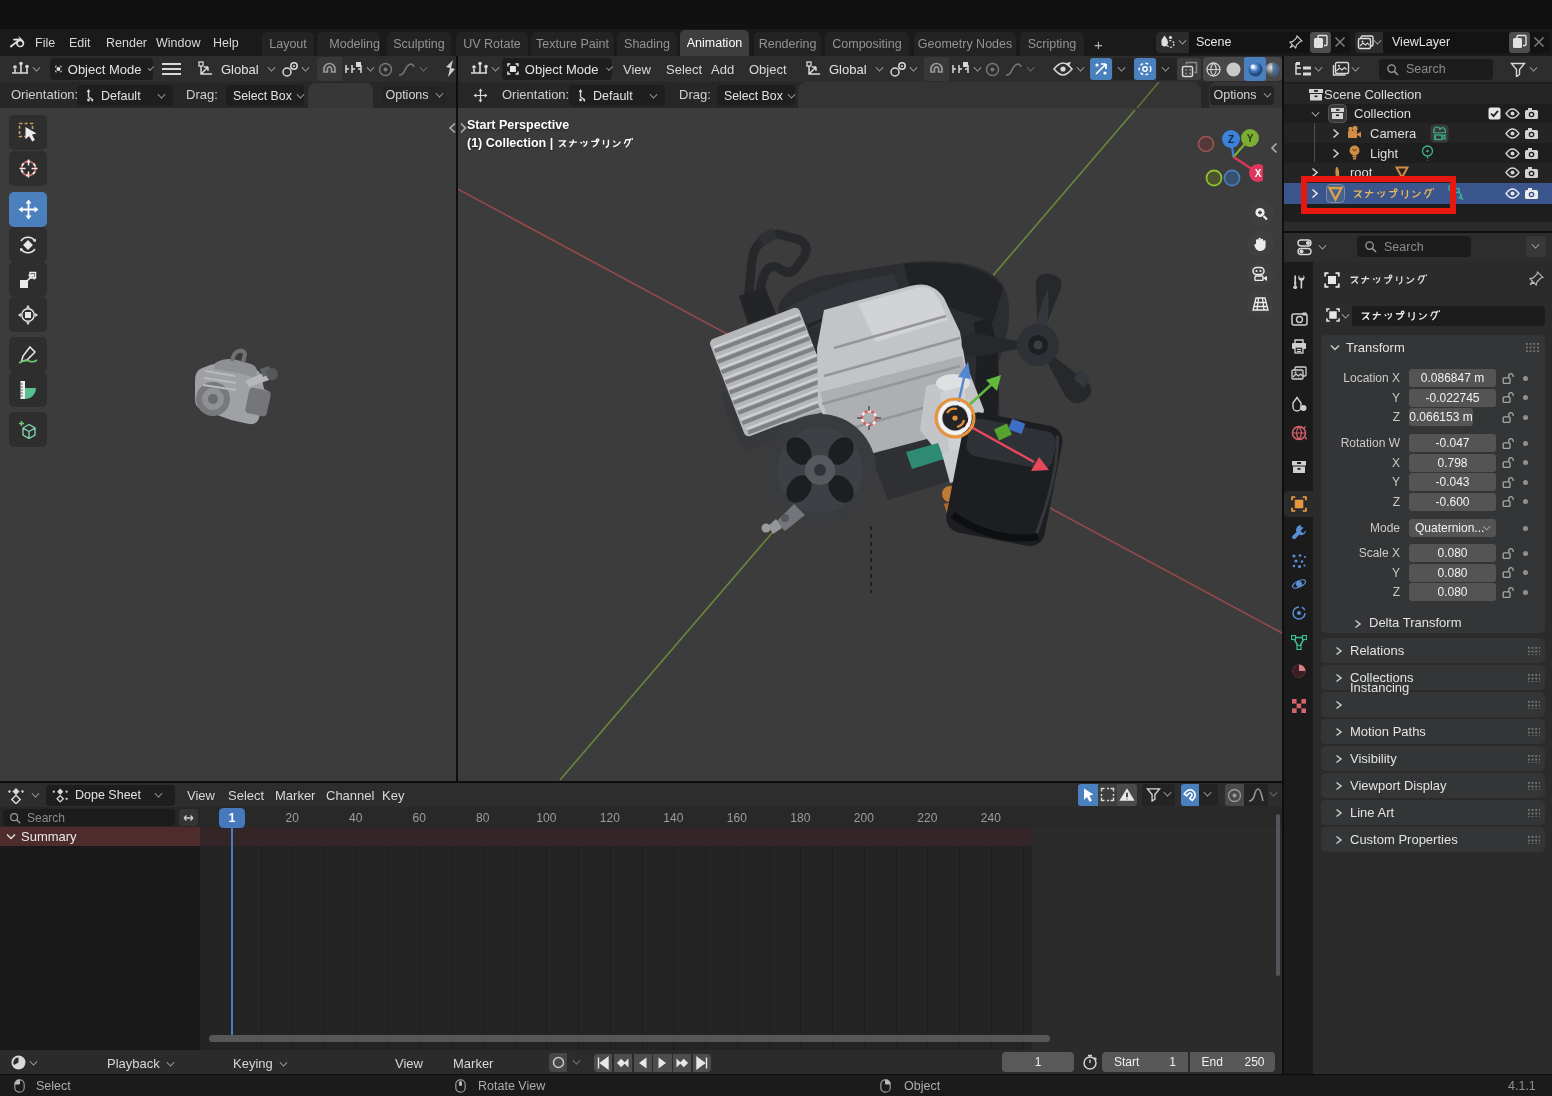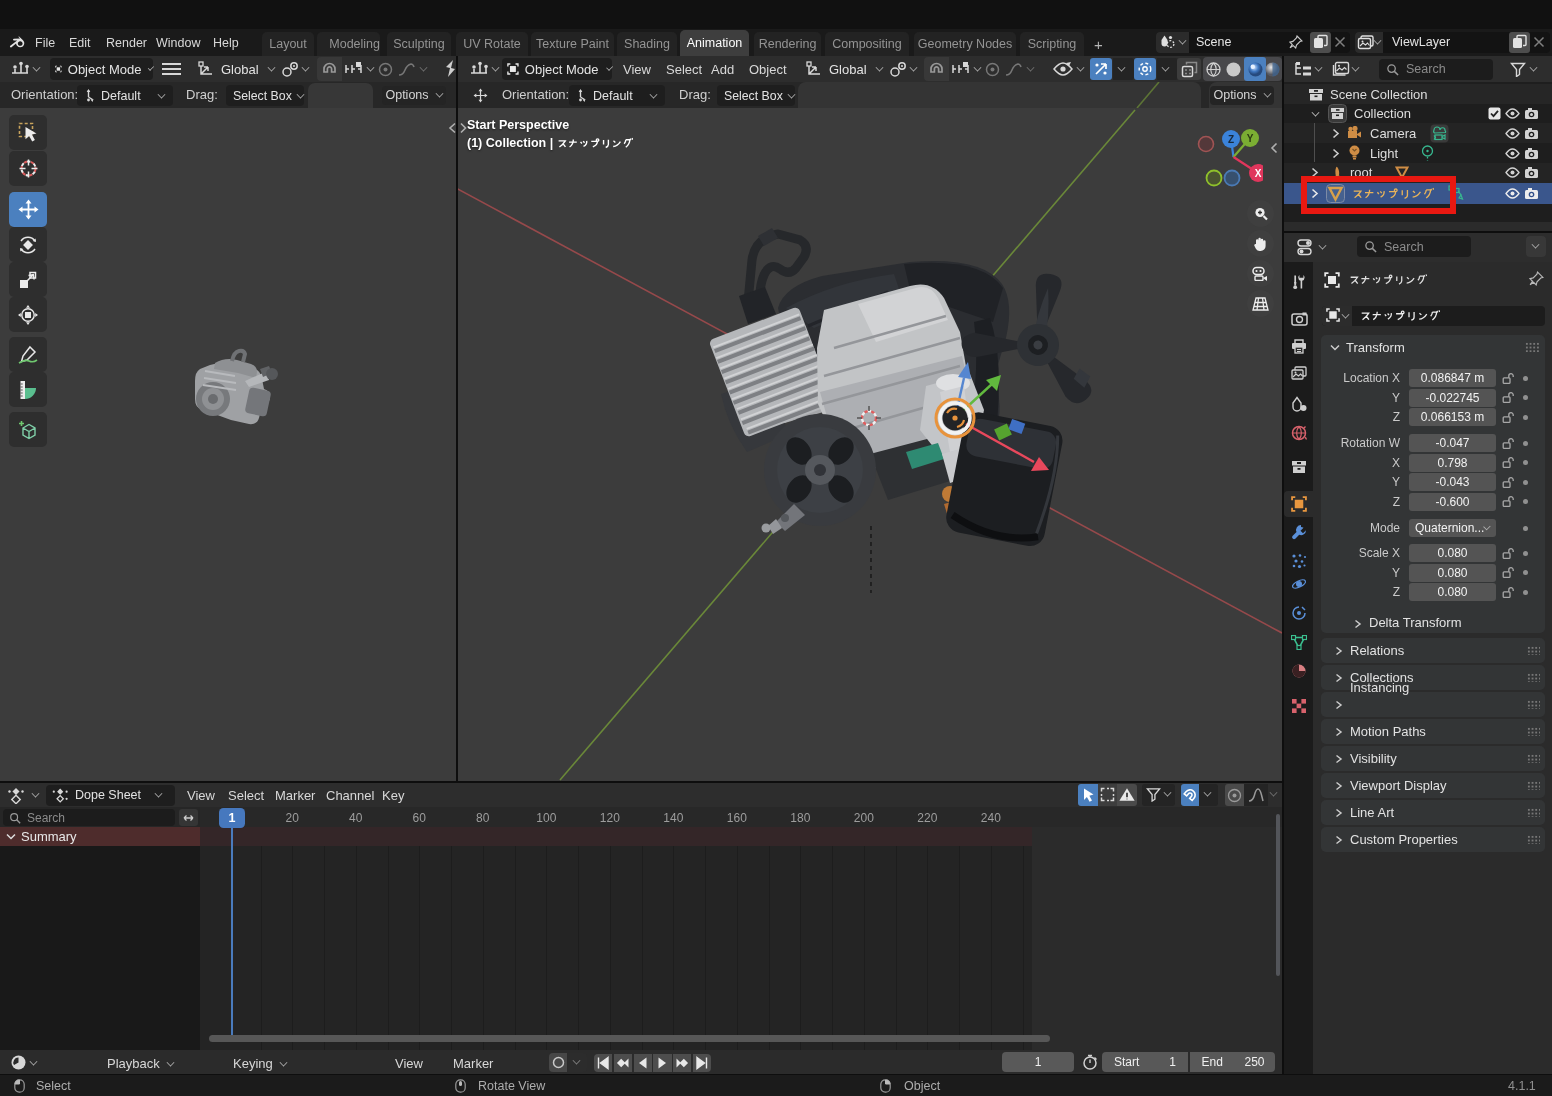--- a/index.html
+++ b/index.html
@@ -610,21 +610,21 @@
   <div class="chev" style="margin-left:4px"></div>
  </div>
 
  <div class="orow" style="top:28px;background:#262626">
         <svg style="margin-left:24px" width="16" height="15" viewBox="0 0 16 15">
           <rect x="1" y="2" width="14" height="4" fill="#d3d3d3"></rect>
           <rect x="2" y="7" width="12" height="6.5" fill="#d3d3d3"></rect>
           <rect x="6" y="3" width="4" height="1.8" fill="#262626"></rect>
           <rect x="6.5" y="8.5" width="3" height="1.6" fill="#1e1e1e"></rect>
         </svg>
-        <div style="margin-left:6px">Scene Collection</div>
+        <div style="margin-left:0">Scene Collection</div>
       </div>
  <div class="orow" style="top:47.7px">
         <div class="chev" style="margin-left:28px;border-color:#ccc"></div>
         <svg style="margin-left:9px" width="19" height="19" viewBox="0 0 19 19">
           <rect x="0.5" y="0.5" width="18" height="18" rx="4" fill="#3a3a3a" stroke="#555" stroke-width="1"></rect>
           <rect x="3" y="4" width="13" height="4" fill="#d3d3d3"></rect>
           <rect x="4" y="9" width="11" height="6" fill="#d3d3d3"></rect>
           <rect x="8" y="5" width="3.5" height="1.8" fill="#3a3a3a"></rect>
           <rect x="8" y="10.5" width="3" height="1.6" fill="#1e1e1e"></rect>
         </svg>
@@ -836,21 +836,21 @@
       </svg>
 <div class="dot" style="left:239px;top:319.5px"></div>
 <div class="plabel" style="left:0px;top:332.5px;width:116px">Y</div>
 <div class="nfield" style="left:125px;top:332.5px;width:87px">-0.022745</div>
 <svg class="a" style="left:218px;top:335.0px" width="12" height="13" viewBox="0 0 12 13">
         <path d="M6.8 5.8 V3.9 a2.2 2.2 0 0 1 4.4 0 V5" fill="none" stroke="#a8a8a8" stroke-width="1.3"></path>
         <rect x="1.2" y="5.8" width="6.8" height="5.6" rx="1" fill="none" stroke="#a8a8a8" stroke-width="1.3"></rect>
       </svg>
 <div class="dot" style="left:239px;top:339.0px"></div>
 <div class="plabel" style="left:0px;top:352px;width:116px">Z</div>
-<div class="nfield" style="left:125px;top:352px;width:87px">0.066153 m</div>
+<div class="nfield" style="left:125px;top:352px;width:64px">0.066153 m</div>
 <svg class="a" style="left:218px;top:354.5px" width="12" height="13" viewBox="0 0 12 13">
         <path d="M6.8 5.8 V3.9 a2.2 2.2 0 0 1 4.4 0 V5" fill="none" stroke="#a8a8a8" stroke-width="1.3"></path>
         <rect x="1.2" y="5.8" width="6.8" height="5.6" rx="1" fill="none" stroke="#a8a8a8" stroke-width="1.3"></rect>
       </svg>
 <div class="dot" style="left:239px;top:358.5px"></div>
 <div class="plabel" style="left:0px;top:378px;width:116px">Rotation W</div>
 <div class="nfield" style="left:125px;top:378px;width:87px">-0.047</div>
 <svg class="a" style="left:218px;top:380.5px" width="12" height="13" viewBox="0 0 12 13">
         <path d="M6.8 5.8 V3.9 a2.2 2.2 0 0 1 4.4 0 V5" fill="none" stroke="#a8a8a8" stroke-width="1.3"></path>
         <rect x="1.2" y="5.8" width="6.8" height="5.6" rx="1" fill="none" stroke="#a8a8a8" stroke-width="1.3"></rect>

